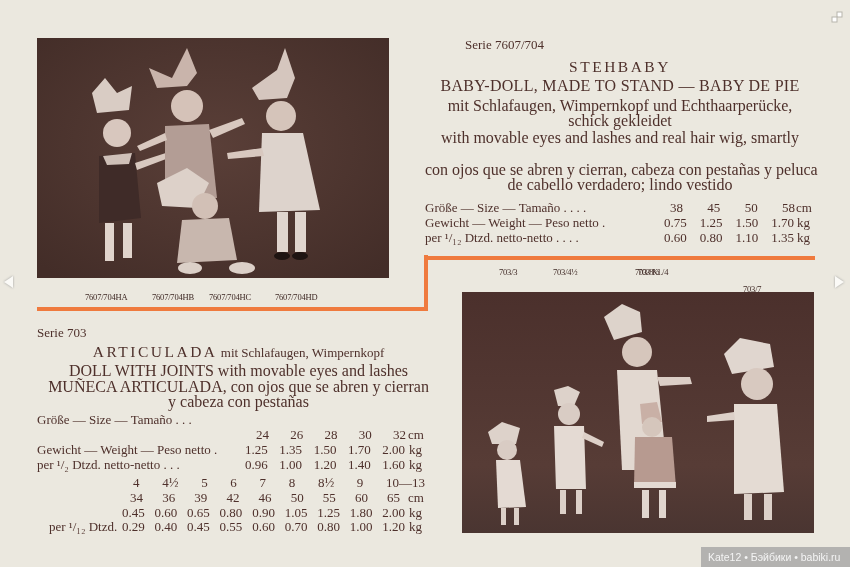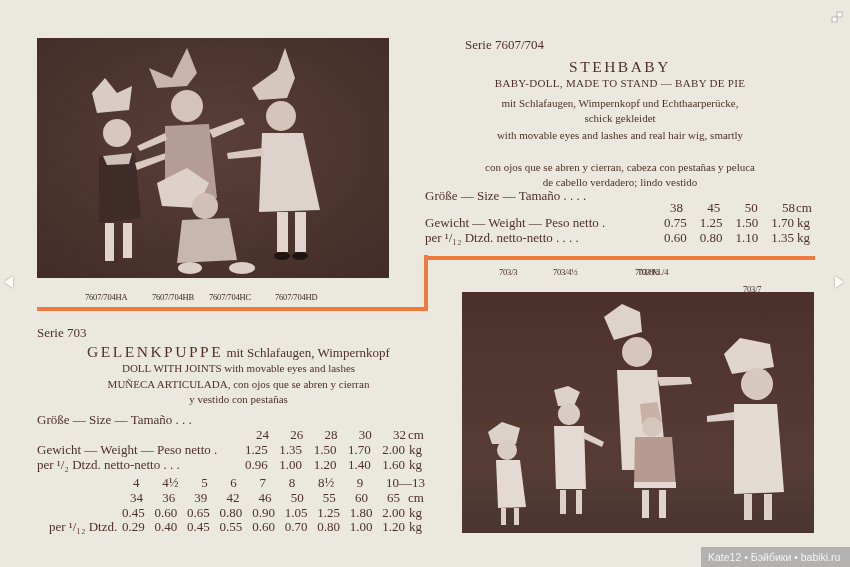--- a/index.html
+++ b/index.html
@@ -20,21 +20,21 @@
       overflow: hidden;
       box-shadow: inset 0 0 18px rgba(30,15,10,0.5);
     }
     .photo svg { display: block; width: 100%; height: 100%; }
     .orange { position: absolute; background: #ef7a3e; }
     .txt { position: absolute; white-space: nowrap; font-family: "Liberation Serif", "DejaVu Serif", serif; color: #4e302b; }
     .caption { position: absolute; font-family: "Liberation Serif", serif; font-size: 8.5px; color: #3e2824; white-space: nowrap; letter-spacing: -0.2px; }
     .center { text-align: center; }
     .serie { font-size: 13px; }
     .title-big { font-size: 15.5px; letter-spacing: 2.5px; }
-    .line13 { font-size: 11px; }
+    .line13 { font-size: 16px; }
     .row { position: absolute; font-family: "Liberation Serif", serif; font-size: 13px; color: #4e302b; white-space: nowrap; }
     .nums { position: absolute; display: flex; justify-content: space-between; font-family: "Liberation Serif", serif; font-size: 13px; color: #4e302b; }
     .nums span { display: inline-block; text-align: right; }
     .nav-arrow {
       position: absolute; width: 0; height: 0; cursor: pointer;
       border-top: 6px solid transparent; border-bottom: 6px solid transparent;
     }
     .nav-left { left: 4px; top: 276px; border-right: 9px solid #fbfaf7; filter: drop-shadow(0 0 1px #999); }
     .nav-right { left: 835px; top: 276px; border-left: 9px solid #fbfaf7; filter: drop-shadow(0 0 1px #999); }
     .expand { position: absolute; left: 831px; top: 8px; width: 12px; height: 12px; cursor: pointer; }
@@ -112,21 +112,21 @@
 
   <div class="txt serie" style="left:425px; top:37px;margin-left:40px;">Serie 7607/704</div>
   <div class="txt title-big center" style="left:425px; top:58px; width:390px;">STEHBABY</div>
   <div class="txt line13 center" style="left:425px; top:77px; width:390px; letter-spacing:0.3px;">BABY-DOLL, MADE TO STAND — BABY DE PIE</div>
   <div class="txt line13 center" style="left:425px; top:97px; width:390px;">mit Schlafaugen, Wimpernkopf und Echthaarperücke,</div>
   <div class="txt line13 center" style="left:425px; top:112px; width:390px;">schick gekleidet</div>
   <div class="txt line13 center" style="left:425px; top:129px; width:390px;">with movable eyes and lashes and real hair wig, smartly</div>
   <div class="txt line13 center" style="left:425px; top:161px; width:390px;">con ojos que se abren y cierran, cabeza con pestañas y peluca</div>
   <div class="txt line13 center" style="left:425px; top:176px; width:390px;">de cabello verdadero; lindo vestido</div>
 
-  <div class="row" style="left:425px; top:188px;">Größe — Size — Tamaño .   .   .   .</div>
+  <div class="row" style="left:425px; top:200px;">Größe — Size — Tamaño .   .   .   .</div>
   <div class="nums" style="left:670px; top:200px; width:125px;">
     <span>38</span>
     <span>45</span>
     <span>50</span>
     <span>58</span>
   </div>
   <div class="row" style="left:796px; top:200px;">cm</div>
 
   <div class="row" style="left:425px; top:215px;">Gewicht — Weight — Peso netto .</div>
   <div class="nums" style="left:664px; top:215px; width:130px;">
@@ -192,29 +192,29 @@
       <circle cx="295" cy="92" r="16" fill="#d8c9c0"></circle>
       <path d="M272 112 L315 112 L322 200 L272 202 Z" fill="#e4dbd3"></path>
       <path d="M272 120 L245 124 L245 130 L273 128 Z" fill="#dcd0c8"></path>
       <rect x="282" y="202" width="8" height="26" fill="#dcd0c8"></rect>
       <rect x="302" y="202" width="8" height="26" fill="#dcd0c8"></rect>
     </svg>
   </div>
 
   <div class="txt serie" style="left:37px; top:325px;font-family:Liberation Serif, serif;">Serie 703</div>
   <div class="txt center" style="left:37px; top:343px; width:403px; font-size:13px;">
-    <span class="title-big">GELENKPUPPE</span><span> mit Schlafaugen, Wimpernkopf</span>
+    <span class="title-big">ARTICULADA</span><span> mit Schlafaugen, Wimpernkopf</span>
   </div>
   <div class="txt center line13" style="left:37px; top:362px; width:403px;">
     <span>DOLL WITH JOINTS</span><span> with movable eyes and lashes</span>
   </div>
   <div class="txt center line13" style="left:37px; top:378px; width:403px;">
     <span>MUÑECA ARTICULADA,</span><span> con ojos que se abren y cierran</span>
   </div>
-  <div class="txt center line13" style="left:37px; top:393px; width:403px;">y vestido con pestañas</div>
+  <div class="txt center line13" style="left:37px; top:393px; width:403px;">y cabeza con pestañas</div>
 
   <div class="row" style="left:37px; top:412px;">Größe — Size — Tamaño .   .   .</div>
 
   <div class="nums" style="left:256px; top:427px; width:150px;">
     <span>24</span>
     <span>26</span>
     <span>28</span>
     <span>30</span>
     <span>32</span>
   </div>

